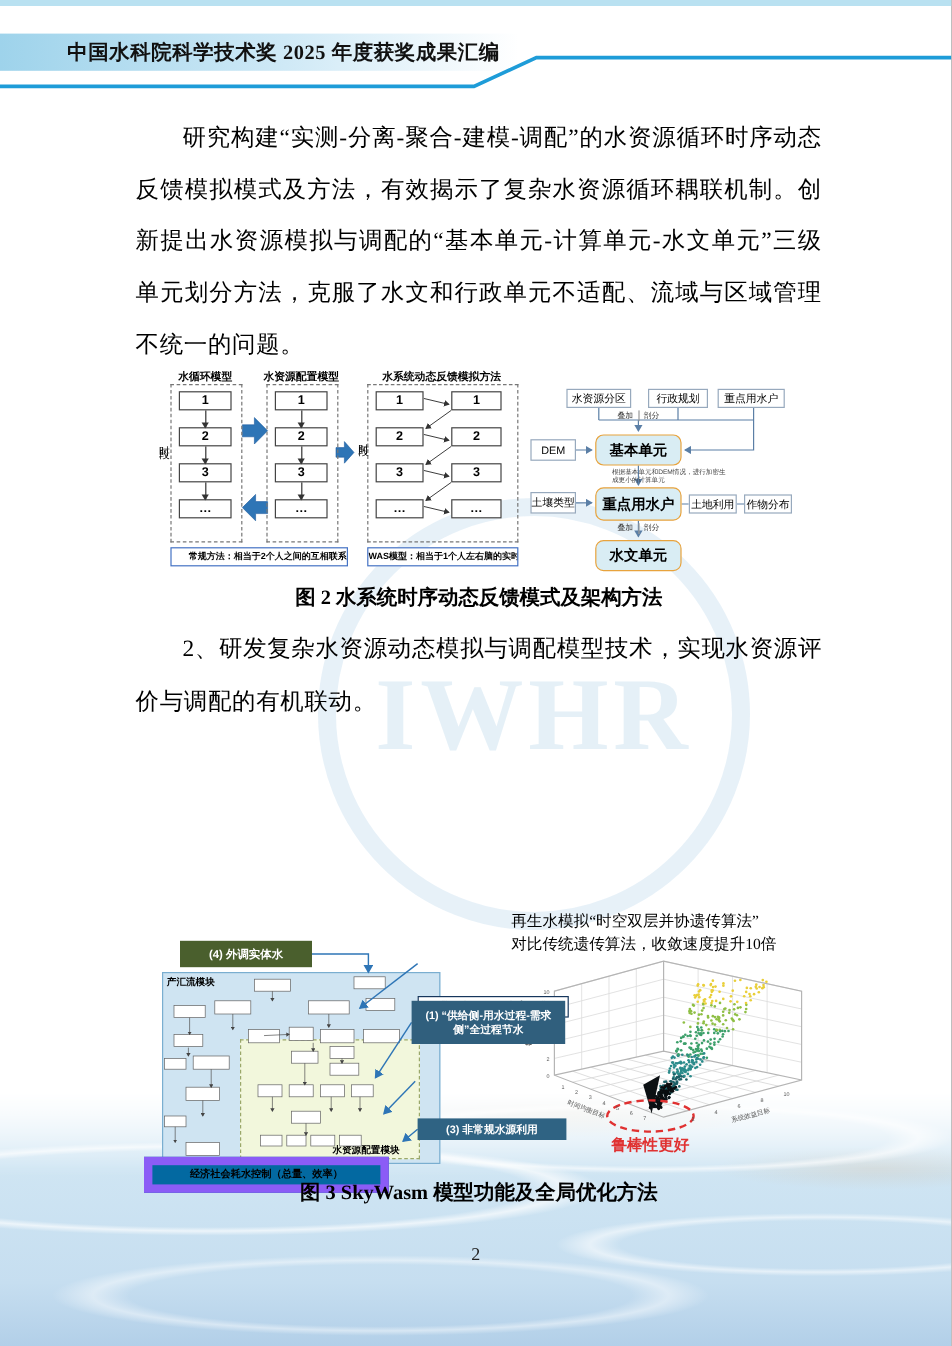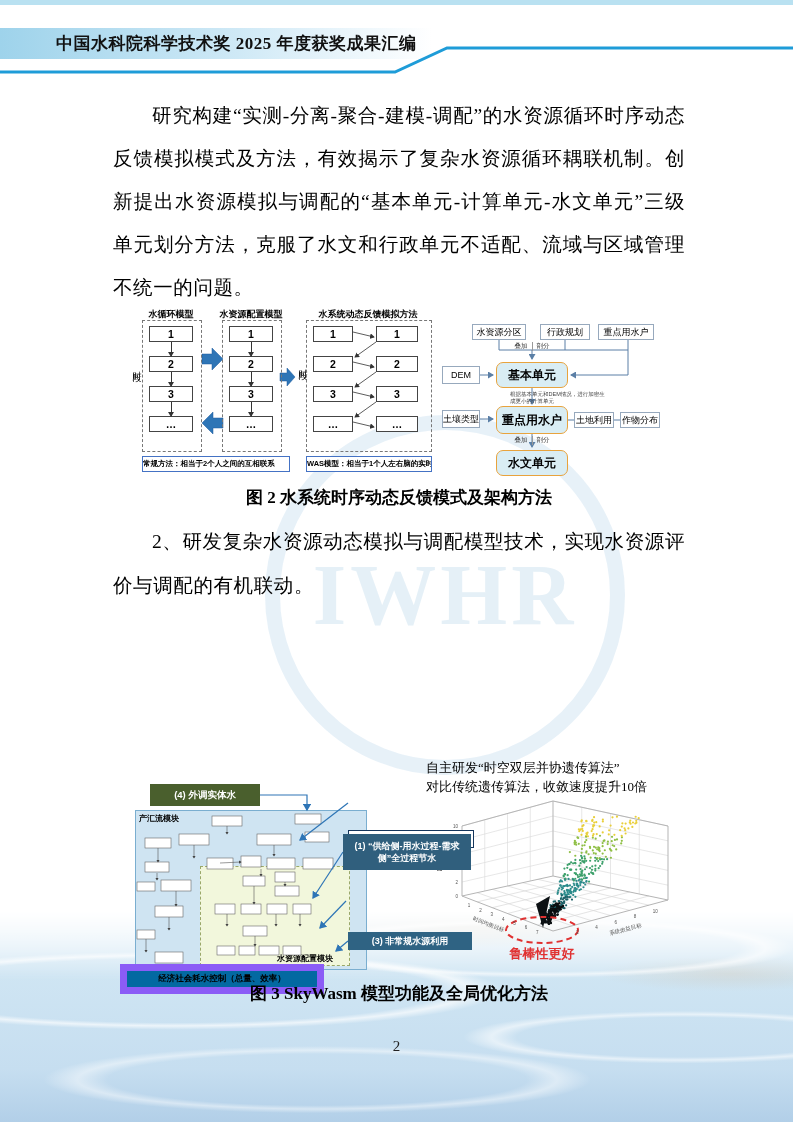--- a/index.html
+++ b/index.html
@@ -50,21 +50,21 @@
   .num-col { display:flex; flex-direction:column; align-items:stretch; }
   .nbox { height:16px; border:1px solid #444; background:#fff; text-align:center;
           font-size:10.5px; font-weight:bold; line-height:14px; box-sizing:border-box; }
   .varrow { width:0; height:14px; border-left:1px solid #333; margin:0 auto; position:relative; }
   .varrow::after { content:""; position:absolute; bottom:-1px; left:-4px;
                    border-width:5px 3.5px 0 3.5px; border-style:solid;
                    border-color:#333 transparent transparent transparent; }
   .gap .nbox { margin-bottom:14px; }
   .vlabel { writing-mode:vertical-rl; font-size:9px; color:#000; letter-spacing:2px; }
   .ncap { border:1px solid #4472c4; background:#fff; font-size:7.5px; font-weight:bold;
-          text-align:left; line-height:14px; height:14px; white-space:nowrap; overflow:hidden; }
+          text-align:right; line-height:14px; height:14px; white-space:nowrap; overflow:hidden; }
   .wbox { border:1px solid #97a9bd; background:#fff; text-align:center; font-size:9px;
           display:flex; align-items:center; justify-content:center; box-sizing:border-box; }
   .ubox { border:1.5px solid #e8a33d; border-radius:7px; background:#d9edf4; text-align:center;
           font-weight:bold; font-size:12px; display:flex; align-items:center; justify-content:center;
           box-sizing:border-box; }
   .ops { display:flex; gap:4px; font-size:6.5px; color:#333; justify-content:center; }
   .ops span:first-child { border-right:1px solid #999; padding-right:4px; }
   .tinynote { font-size:5.5px; color:#444; line-height:6.5px; }
 
   
@@ -222,21 +222,21 @@
     <div class="ops" style="left:374px;top:130px;width:60px;">
       <span>叠加</span>
       <span>剖分</span>
     </div>
     <div class="ubox" style="left:368px;top:144px;width:72px;height:26px;">水文单元</div>
   </div>
 
   <div class="figcap cap2">图 2 水系统时序动态反馈模式及架构方法</div>
 
   <div class="statR">
-    <div>自主研发“时空双层并协遗传算法”</div>
+    <div>再生水模拟“时空双层并协遗传算法”</div>
     <div>对比传统遗传算法，收敛速度提升10倍</div>
   </div>
 
   <div class="fig3">
     <div class="greenbox">(4) 外调实体水</div>
 
     <div class="mainpanel">
       <div class="mp-label">产汇流模块</div>
     </div>
     <div class="innerpanel">

